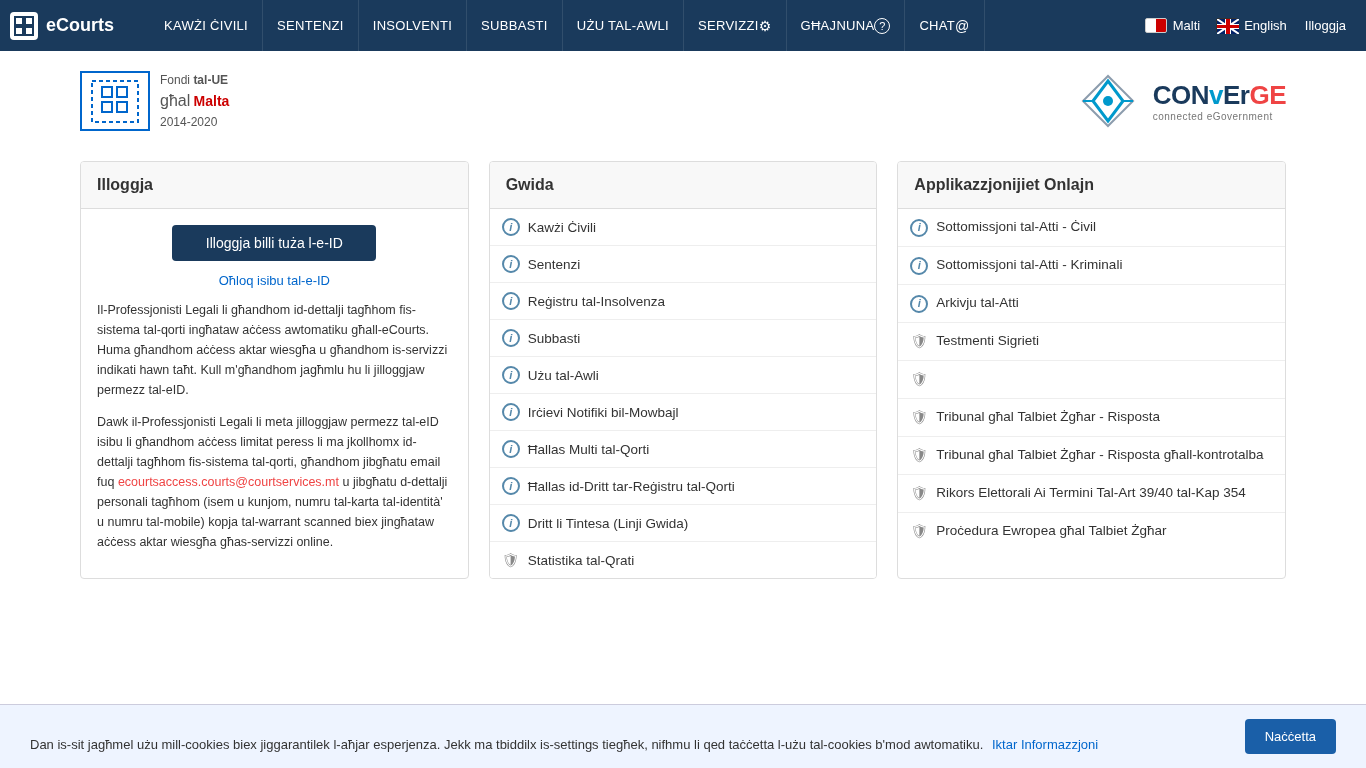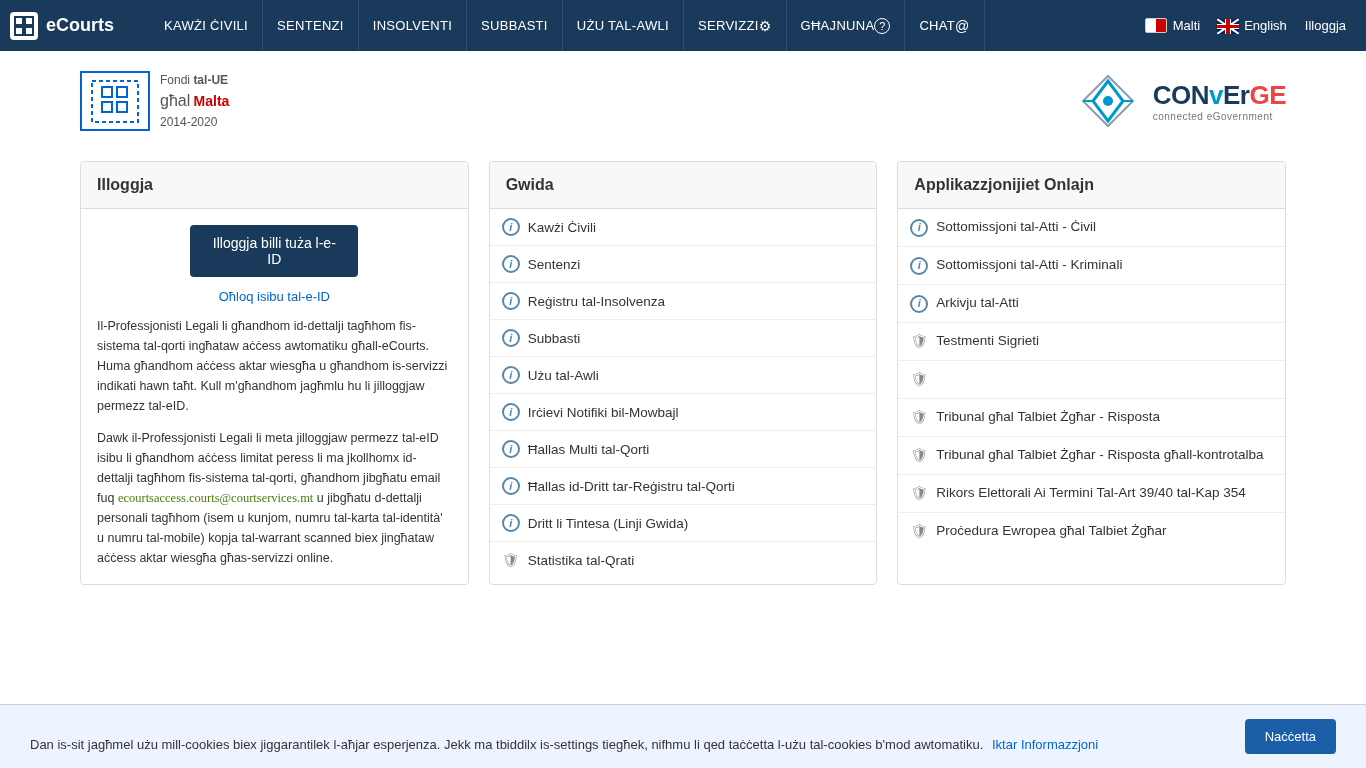--- a/index.html
+++ b/index.html
@@ -140,21 +140,21 @@
       gap: 12px;
     }
     .login-eid-btn {
       background: #1a3a5c;
       color: white;
       border: none;
       border-radius: 4px;
       padding: 10px 20px;
       font-size: 14px;
       cursor: pointer;
-      width: 168px;
+      width: 204px;
       text-align: center;
     }
     .create-account-link {
       color: #0066cc;
       text-decoration: none;
       font-size: 13px;
       cursor: pointer;
     }
     .login-description {
       font-size: 12.5px;
@@ -353,21 +353,21 @@
     <div class="panel login-panel">
       <div class="panel-header">Illoggja</div>
       <div class="panel-body">
         <button class="login-eid-btn">Illoggja billi tuża l-e-ID</button>
         <a class="create-account-link">Oħloq isibu tal-e-ID</a>
         <p class="login-description">
           <span>Il-Professjonisti Legali li għandhom id-dettalji tagħhom fis-sistema tal-qorti ingħataw aċċess awtomatiku għall-eCourts. Huma għandhom aċċess aktar wiesgħa u għandhom is-servizzi indikati hawn taħt. Kull m'għandhom jagħmlu hu li jilloggjaw permezz tal-eID.</span>
         </p>
         <p class="login-description">
           <span>Dawk il-Professjonisti Legali li meta jilloggjaw permezz tal-eID isibu li għandhom aċċess limitat peress li ma jkollhomx id-dettalji tagħhom fis-sistema tal-qorti, għandhom jibgħatu email fuq</span>
-          <a style="color:#4d7c0f;font-family:Liberation Serif, serif;">ecourtsaccess.courts@courtservices.mt</a>
+          <a style="color:#ef4444;">ecourtsaccess.courts@courtservices.mt</a>
           <span>u jibgħatu d-dettalji personali tagħhom (isem u kunjom, numru tal-karta tal-identità' u numru tal-mobile) kopja tal-warrant scanned biex jingħataw aċċess aktar wiesgħa għas-servizzi online.</span>
         </p>
       </div>
     </div>
 
     <div class="panel">
       <div class="panel-header">Gwida</div>
       <div class="panel-body" style="padding:0;">
         <ul class="links-list" id="links-list">
             <li>

